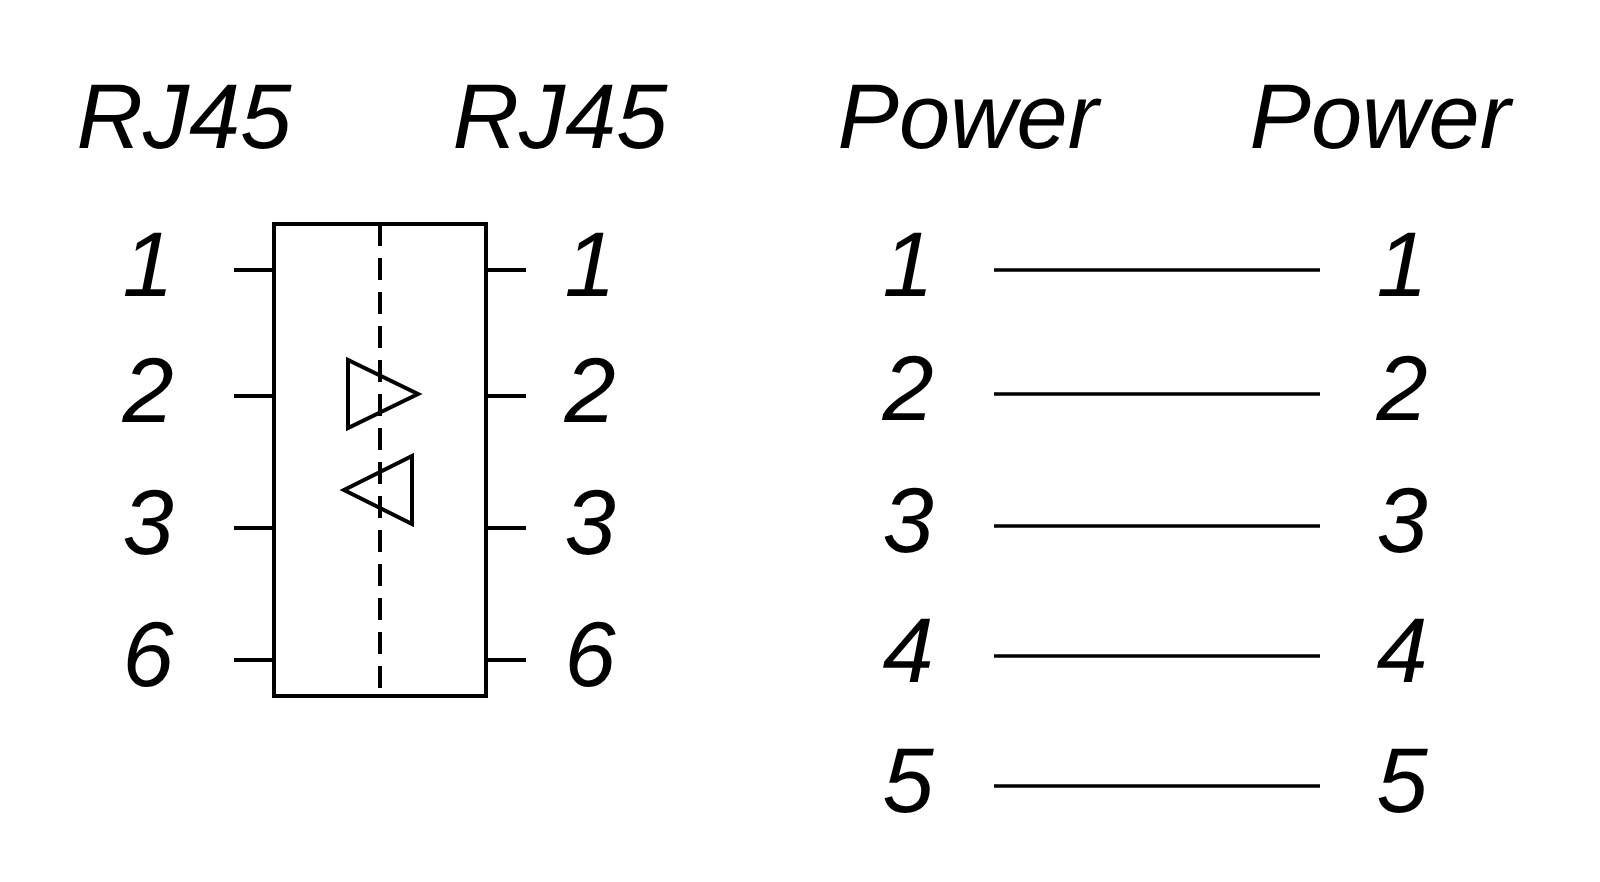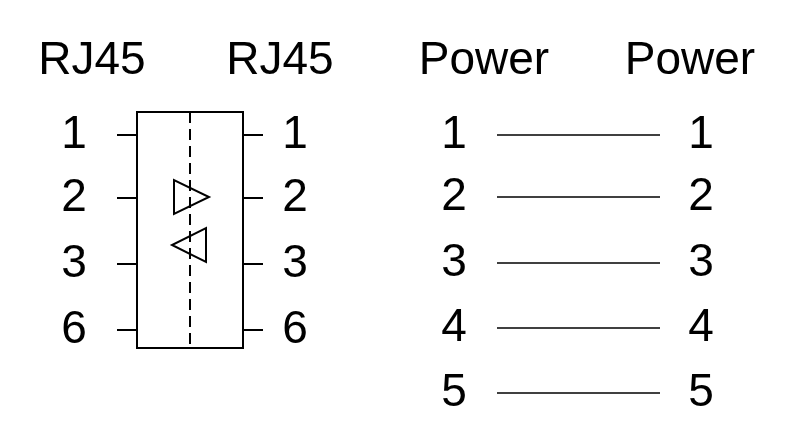--- a/index.html
+++ b/index.html
@@ -4,20 +4,21 @@
 <style>
   html, body { margin: 0; padding: 0; background: #ffffff; }
   .canvas {
     position: relative;
     width: 800px;
     height: 422px;
     background: #ffffff;
     font-family: "Liberation Sans", sans-serif;
     color: #000000;
     overflow: hidden;
+    font-style: italic;
   }
   .txt {
     position: absolute;
     font-size: 46px;
     line-height: 46px;
     text-align: center;
     white-space: nowrap;
     color: #000000;
   }
   .hdr  { top: 35px; width: 140px; }

